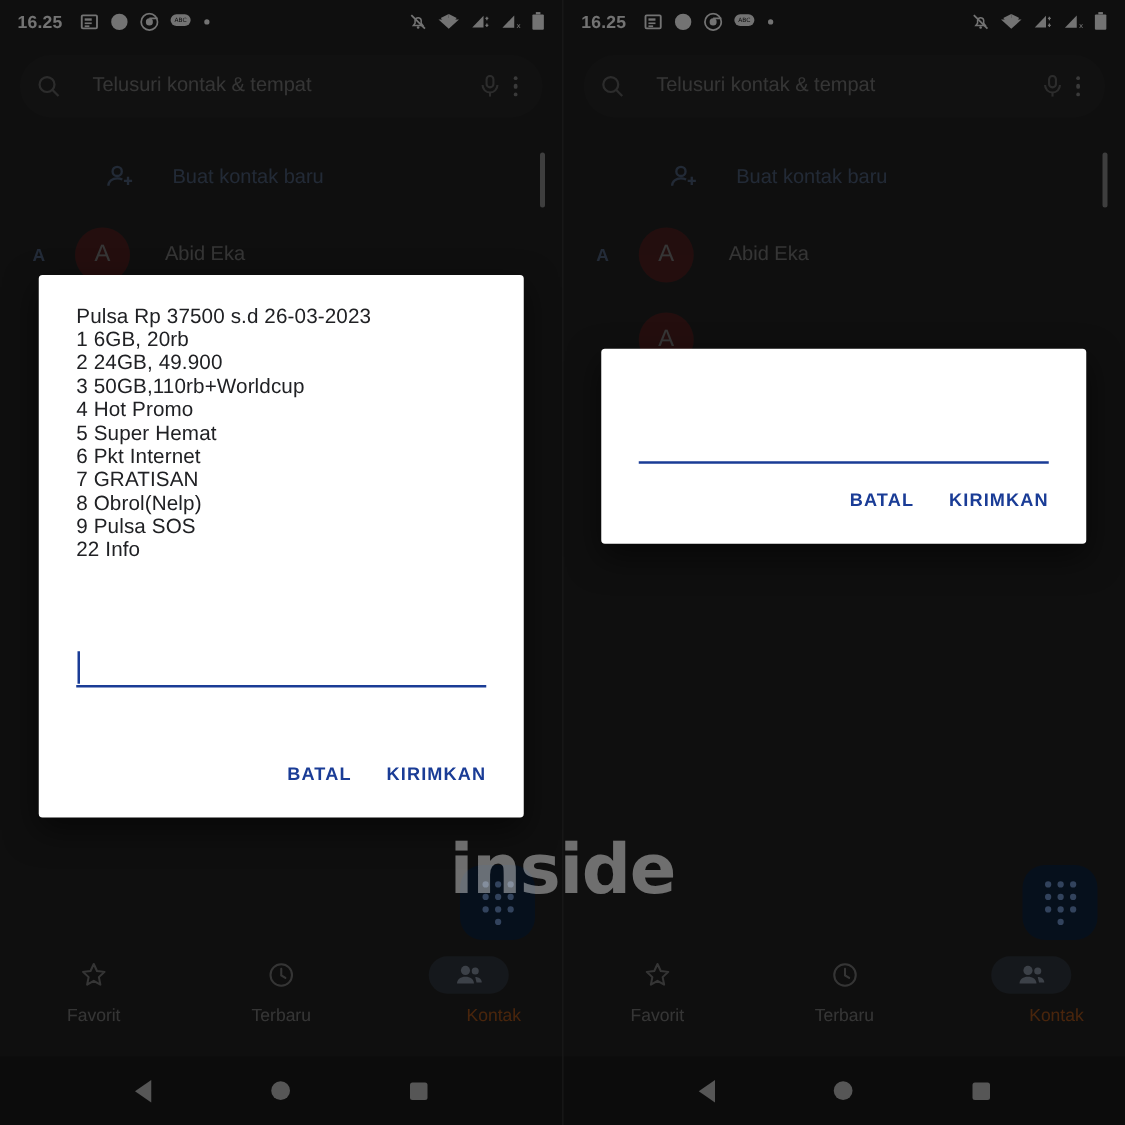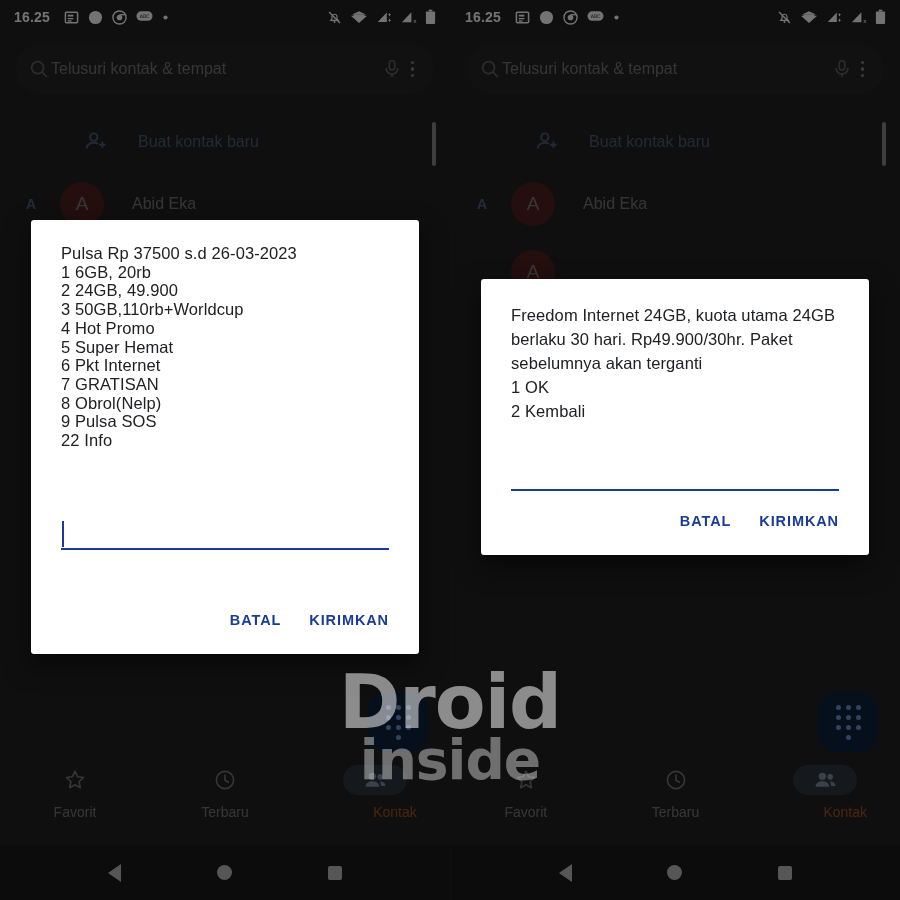--- a/index.html
+++ b/index.html
@@ -52,21 +52,21 @@
     background: #2a2a2a;
     display: flex;
     align-items: center;
     padding: 0 12px;
     opacity: .55;
   }
   .search-placeholder {
     flex: 1;
     color: #bdbdbd;
     font-size: 16px;
-    margin-left: 1px;
+    margin-left: 24px;
   }
   .searchbar .sicon { opacity: .75; }
   .kebab { display: flex; flex-direction: column; gap: 3px; padding: 6px 8px; }
   .kebab i { width: 3.5px; height: 3.5px; border-radius: 50%; background: #cfcfcf; display: block; }
 
   
   .content { position: relative; }
 
   .new-contact {
     display: flex;
@@ -656,30 +656,26 @@
     <div class="sysnav">
       <span class="back"></span>
       <span class="home"></span>
       <span class="recents"></span>
     </div>
 
     <div class="scrim"></div>
   </div>
 
   <div class="dialog dialog-right" style="z-index:30">
-    <div class="dialog-msg">Freedom Internet 24GB, kuota utama 24GB berlaku 30 hari. Rp49.900/30hr. Paket sebelumnya akan terganti
-1 OK
-2 Kembali</div>
     <div class="input-wrap">
       <span class="input-line"></span>
     </div>
     <div class="dialog-actions">
       <button class="dialog-btn">BATAL</button>
       <button class="dialog-btn">KIRIMKAN</button>
     </div>
   </div>
 
   <div class="watermark">
-    <div class="wm-line1">Droid</div>
     <div class="wm-line2">inside</div>
   </div>
 
 </div>
 
 </body></html>

